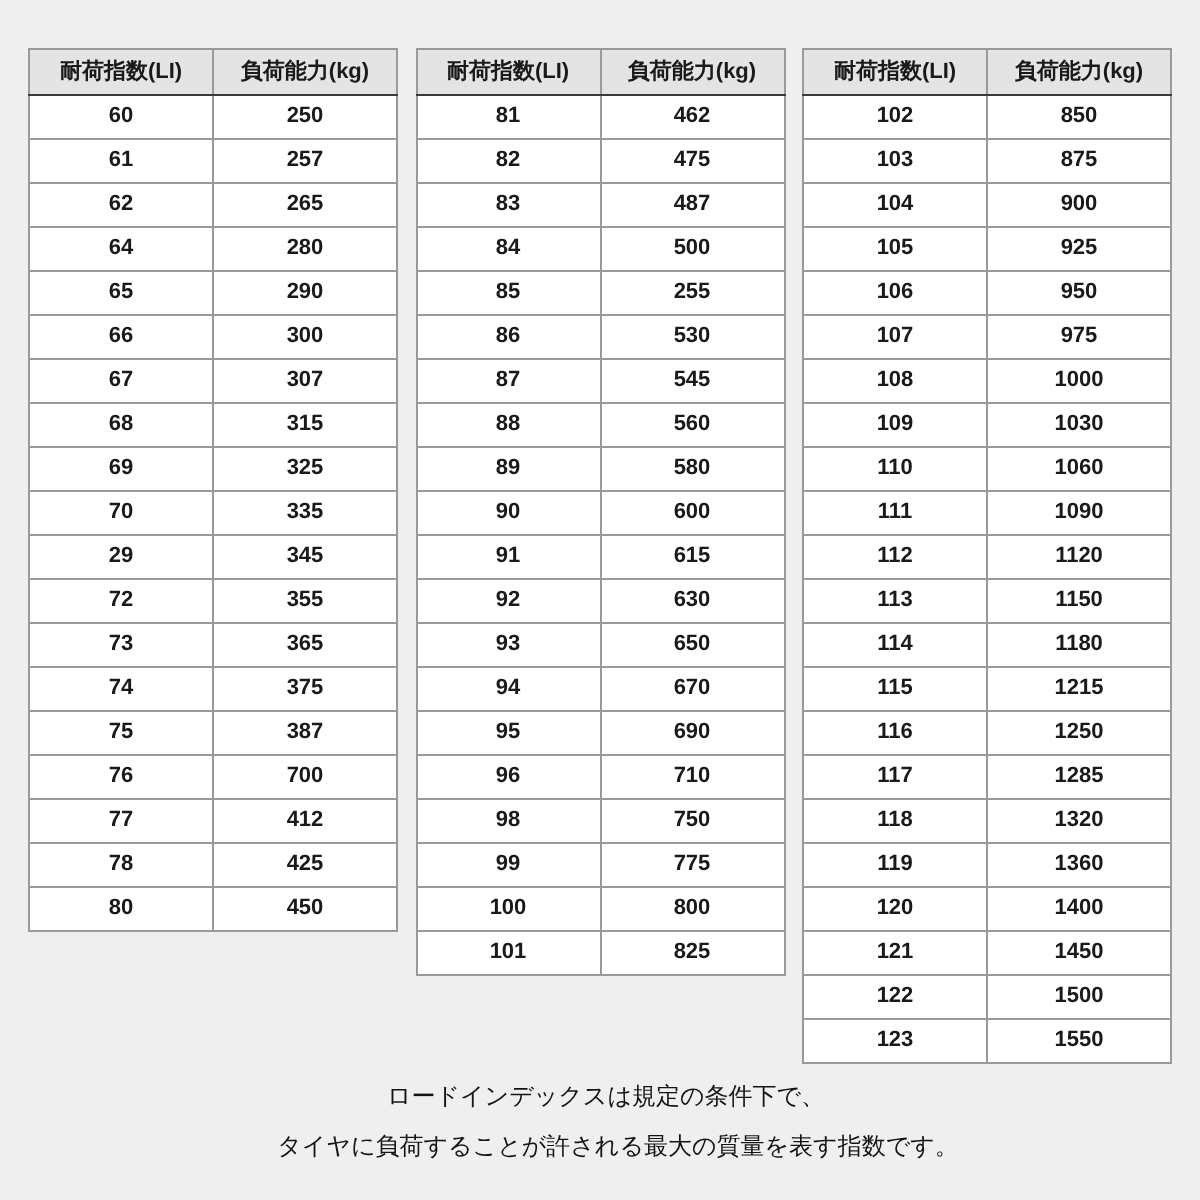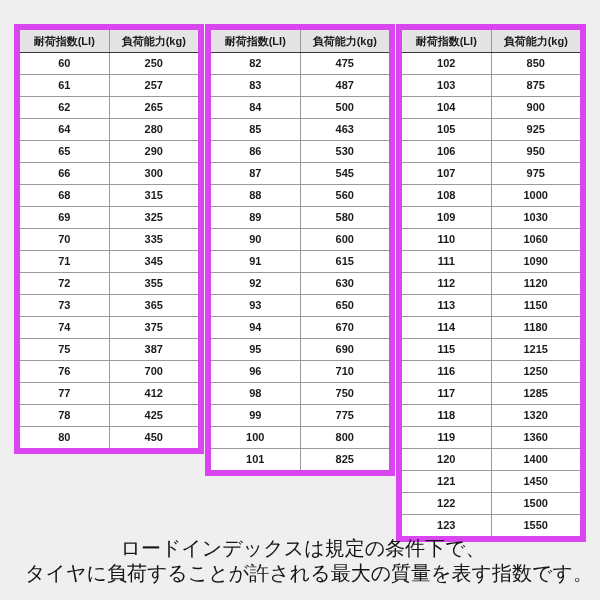--- a/index.html
+++ b/index.html
@@ -24,21 +24,21 @@
     top: 24px;
     left: 14px;
     width: 572px;
     display: flex;
     justify-content: space-between;
     align-items: flex-start;
   }
   table.li-table {
     border-collapse: collapse;
     background: #ffffff;
-    border: 6px solid #d946ef;
+    border: 1px solid #d946ef;
     table-layout: fixed;
   }
   table.li-table col.c1 { width: 92px; }
   table.li-table col.c2 { width: 92px; }
   table.li-table th,
   table.li-table td {
     border: 1px solid #9a9a9a;
     height: 21px;
     line-height: 21px;
     padding: 0;
@@ -58,21 +58,21 @@
   table.li-table tbody td {
     font-weight: bold;
   }
   .caption {
     position: absolute;
     left: 0;
     right: 0;
     bottom: 14px;
     text-align: center;
     color: #141414;
-    font-size: 20px;
+    font-size: 12px;
     line-height: 25px;
     font-family: "DejaVu Sans", sans-serif;
   }
   .caption .line {
     display: block;
     white-space: nowrap;
   }
   .caption .line.l1 { padding-left: 6px; }
   .caption .line.l2 { padding-left: 18px; }
 </style>
@@ -113,33 +113,37 @@
           </tr>
           <tr>
             <td>65</td>
             <td>290</td>
           </tr>
           <tr>
             <td>66</td>
             <td>300</td>
           </tr>
           <tr>
+            <td>67</td>
+            <td>307</td>
+          </tr>
+          <tr>
             <td>68</td>
             <td>315</td>
           </tr>
           <tr>
             <td>69</td>
             <td>325</td>
           </tr>
           <tr>
             <td>70</td>
             <td>335</td>
           </tr>
           <tr>
-            <td>71</td>
+            <td>29</td>
             <td>345</td>
           </tr>
           <tr>
             <td>72</td>
             <td>355</td>
           </tr>
           <tr>
             <td>73</td>
             <td>365</td>
           </tr>
@@ -176,34 +180,38 @@
           <col class="c2">
         </colgroup>
       <thead>
         <tr>
           <th>耐荷指数(LI)</th>
           <th>負荷能力(kg)</th>
         </tr>
       </thead>
       <tbody>
           <tr>
+            <td>81</td>
+            <td>462</td>
+          </tr>
+          <tr>
             <td>82</td>
             <td>475</td>
           </tr>
           <tr>
             <td>83</td>
             <td>487</td>
           </tr>
           <tr>
             <td>84</td>
             <td>500</td>
           </tr>
           <tr>
             <td>85</td>
-            <td>463</td>
+            <td>255</td>
           </tr>
           <tr>
             <td>86</td>
             <td>530</td>
           </tr>
           <tr>
             <td>87</td>
             <td>545</td>
           </tr>
           <tr>

